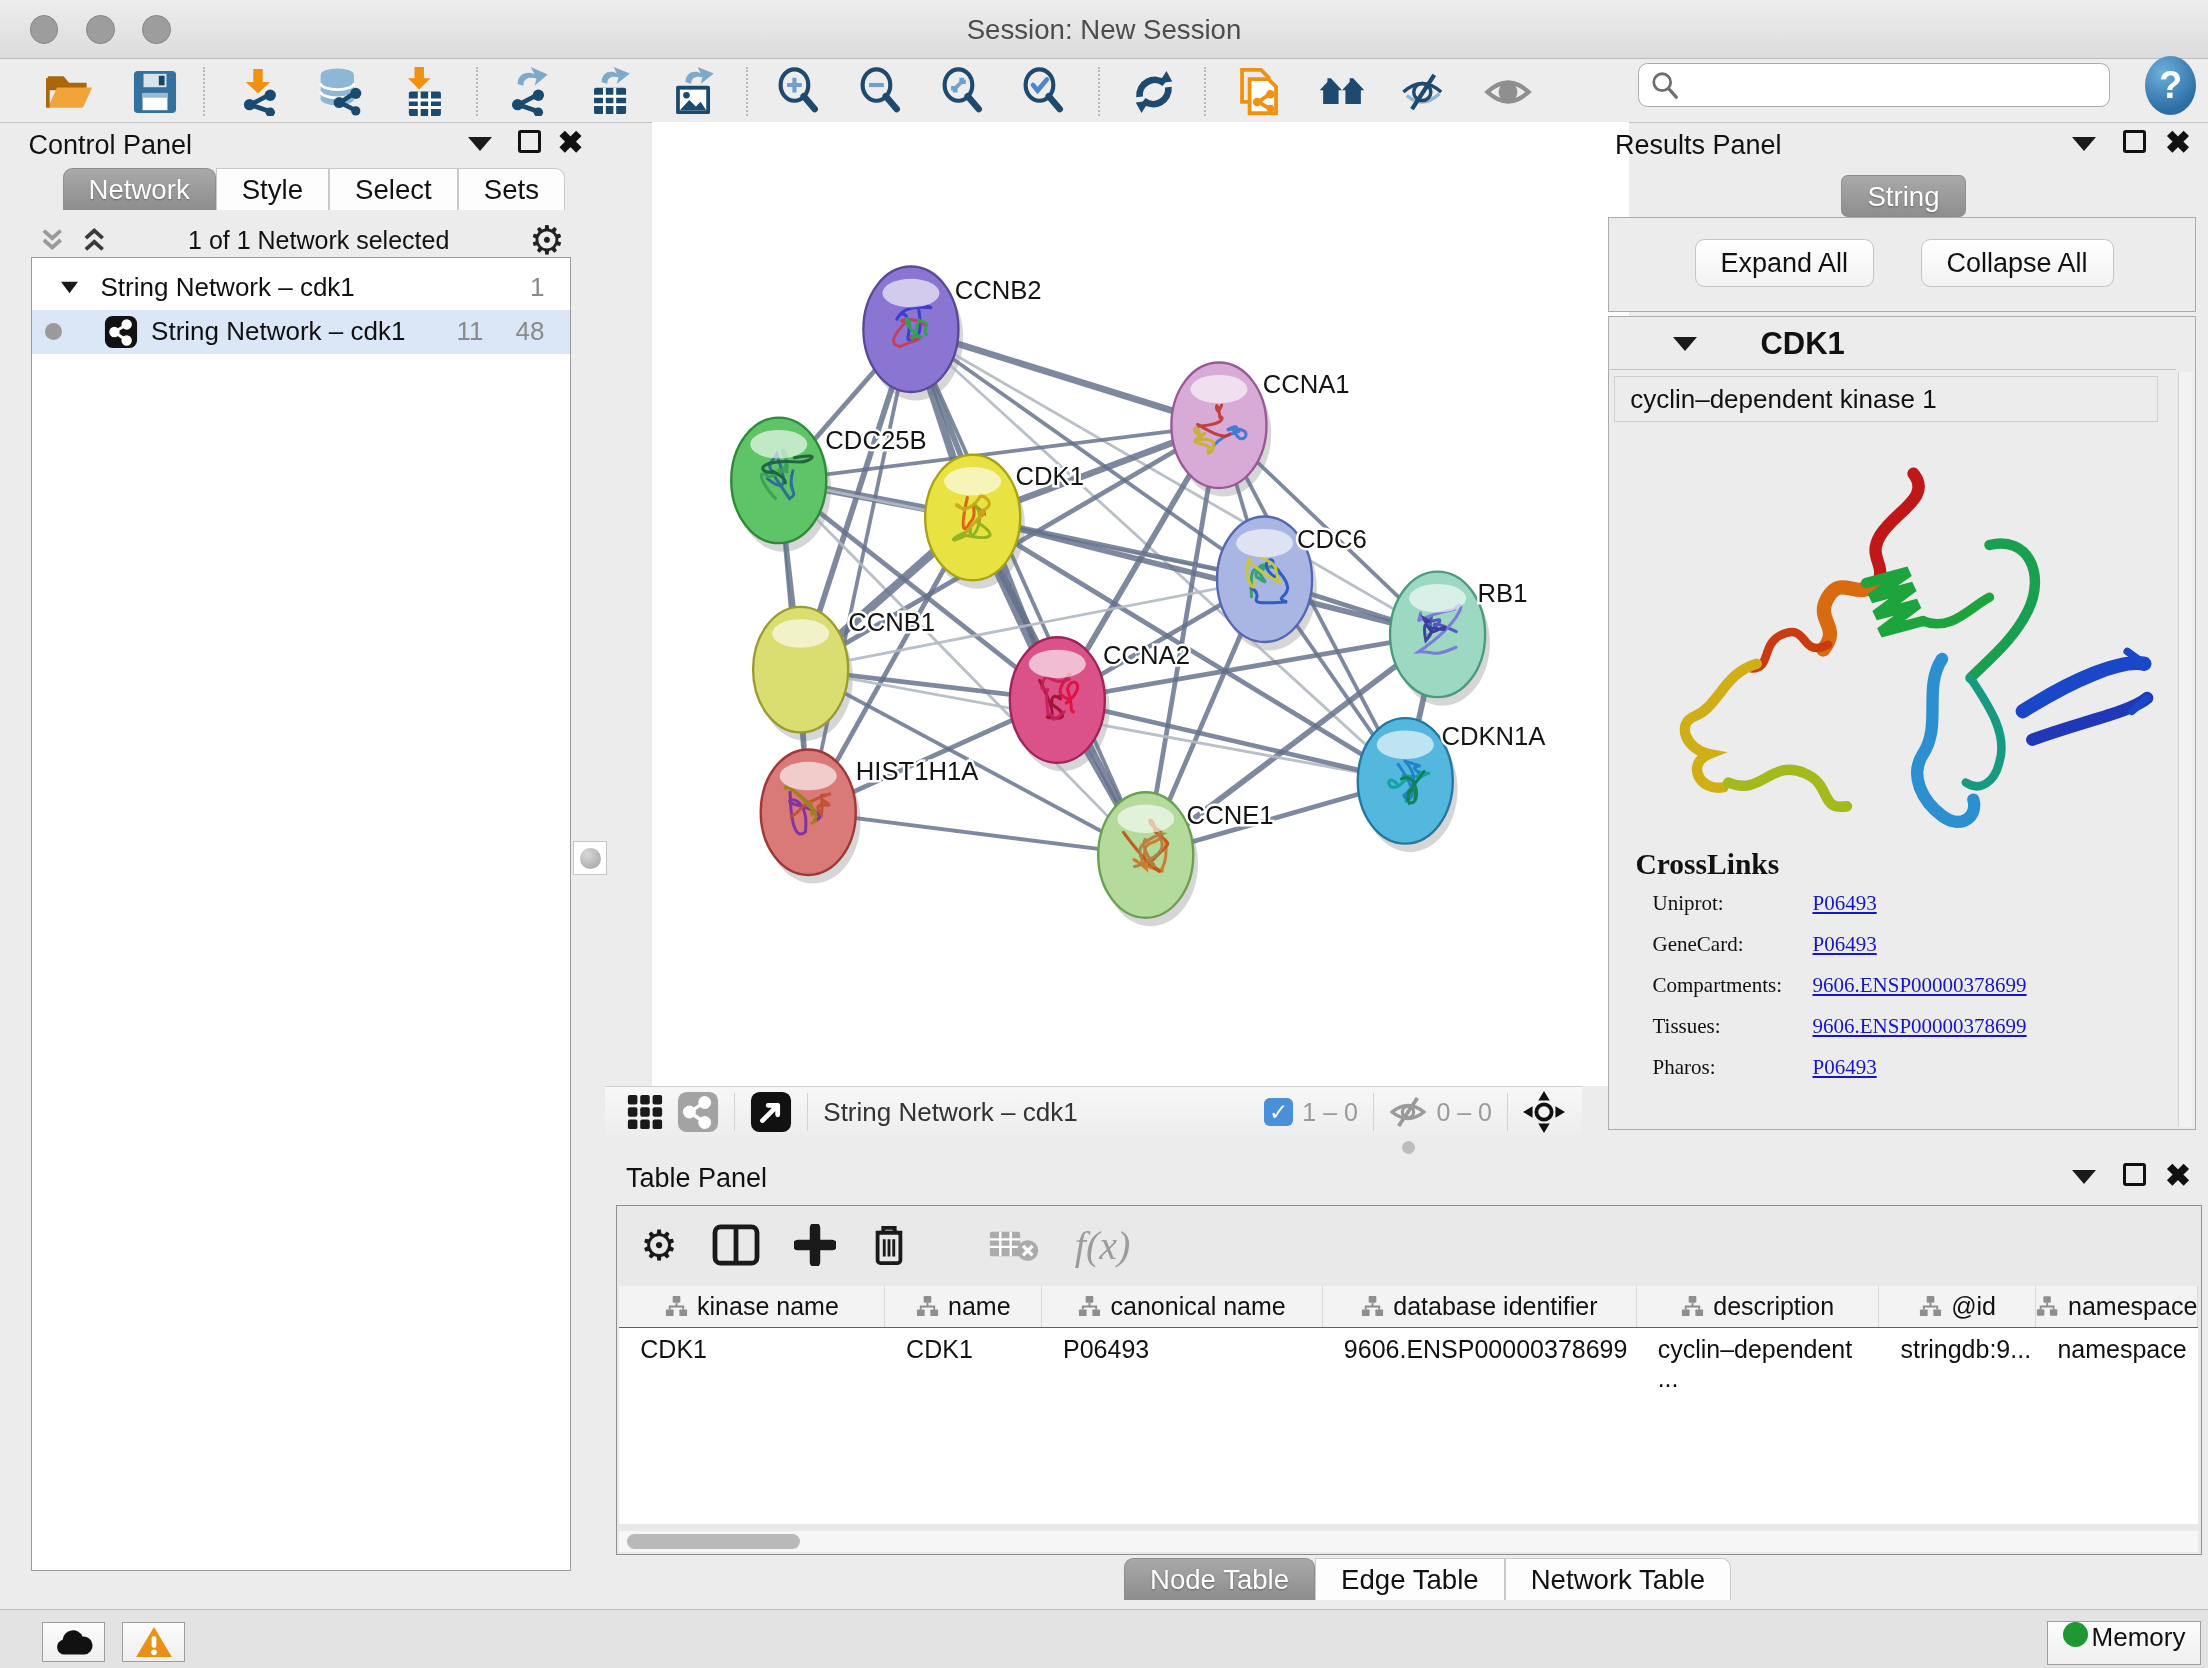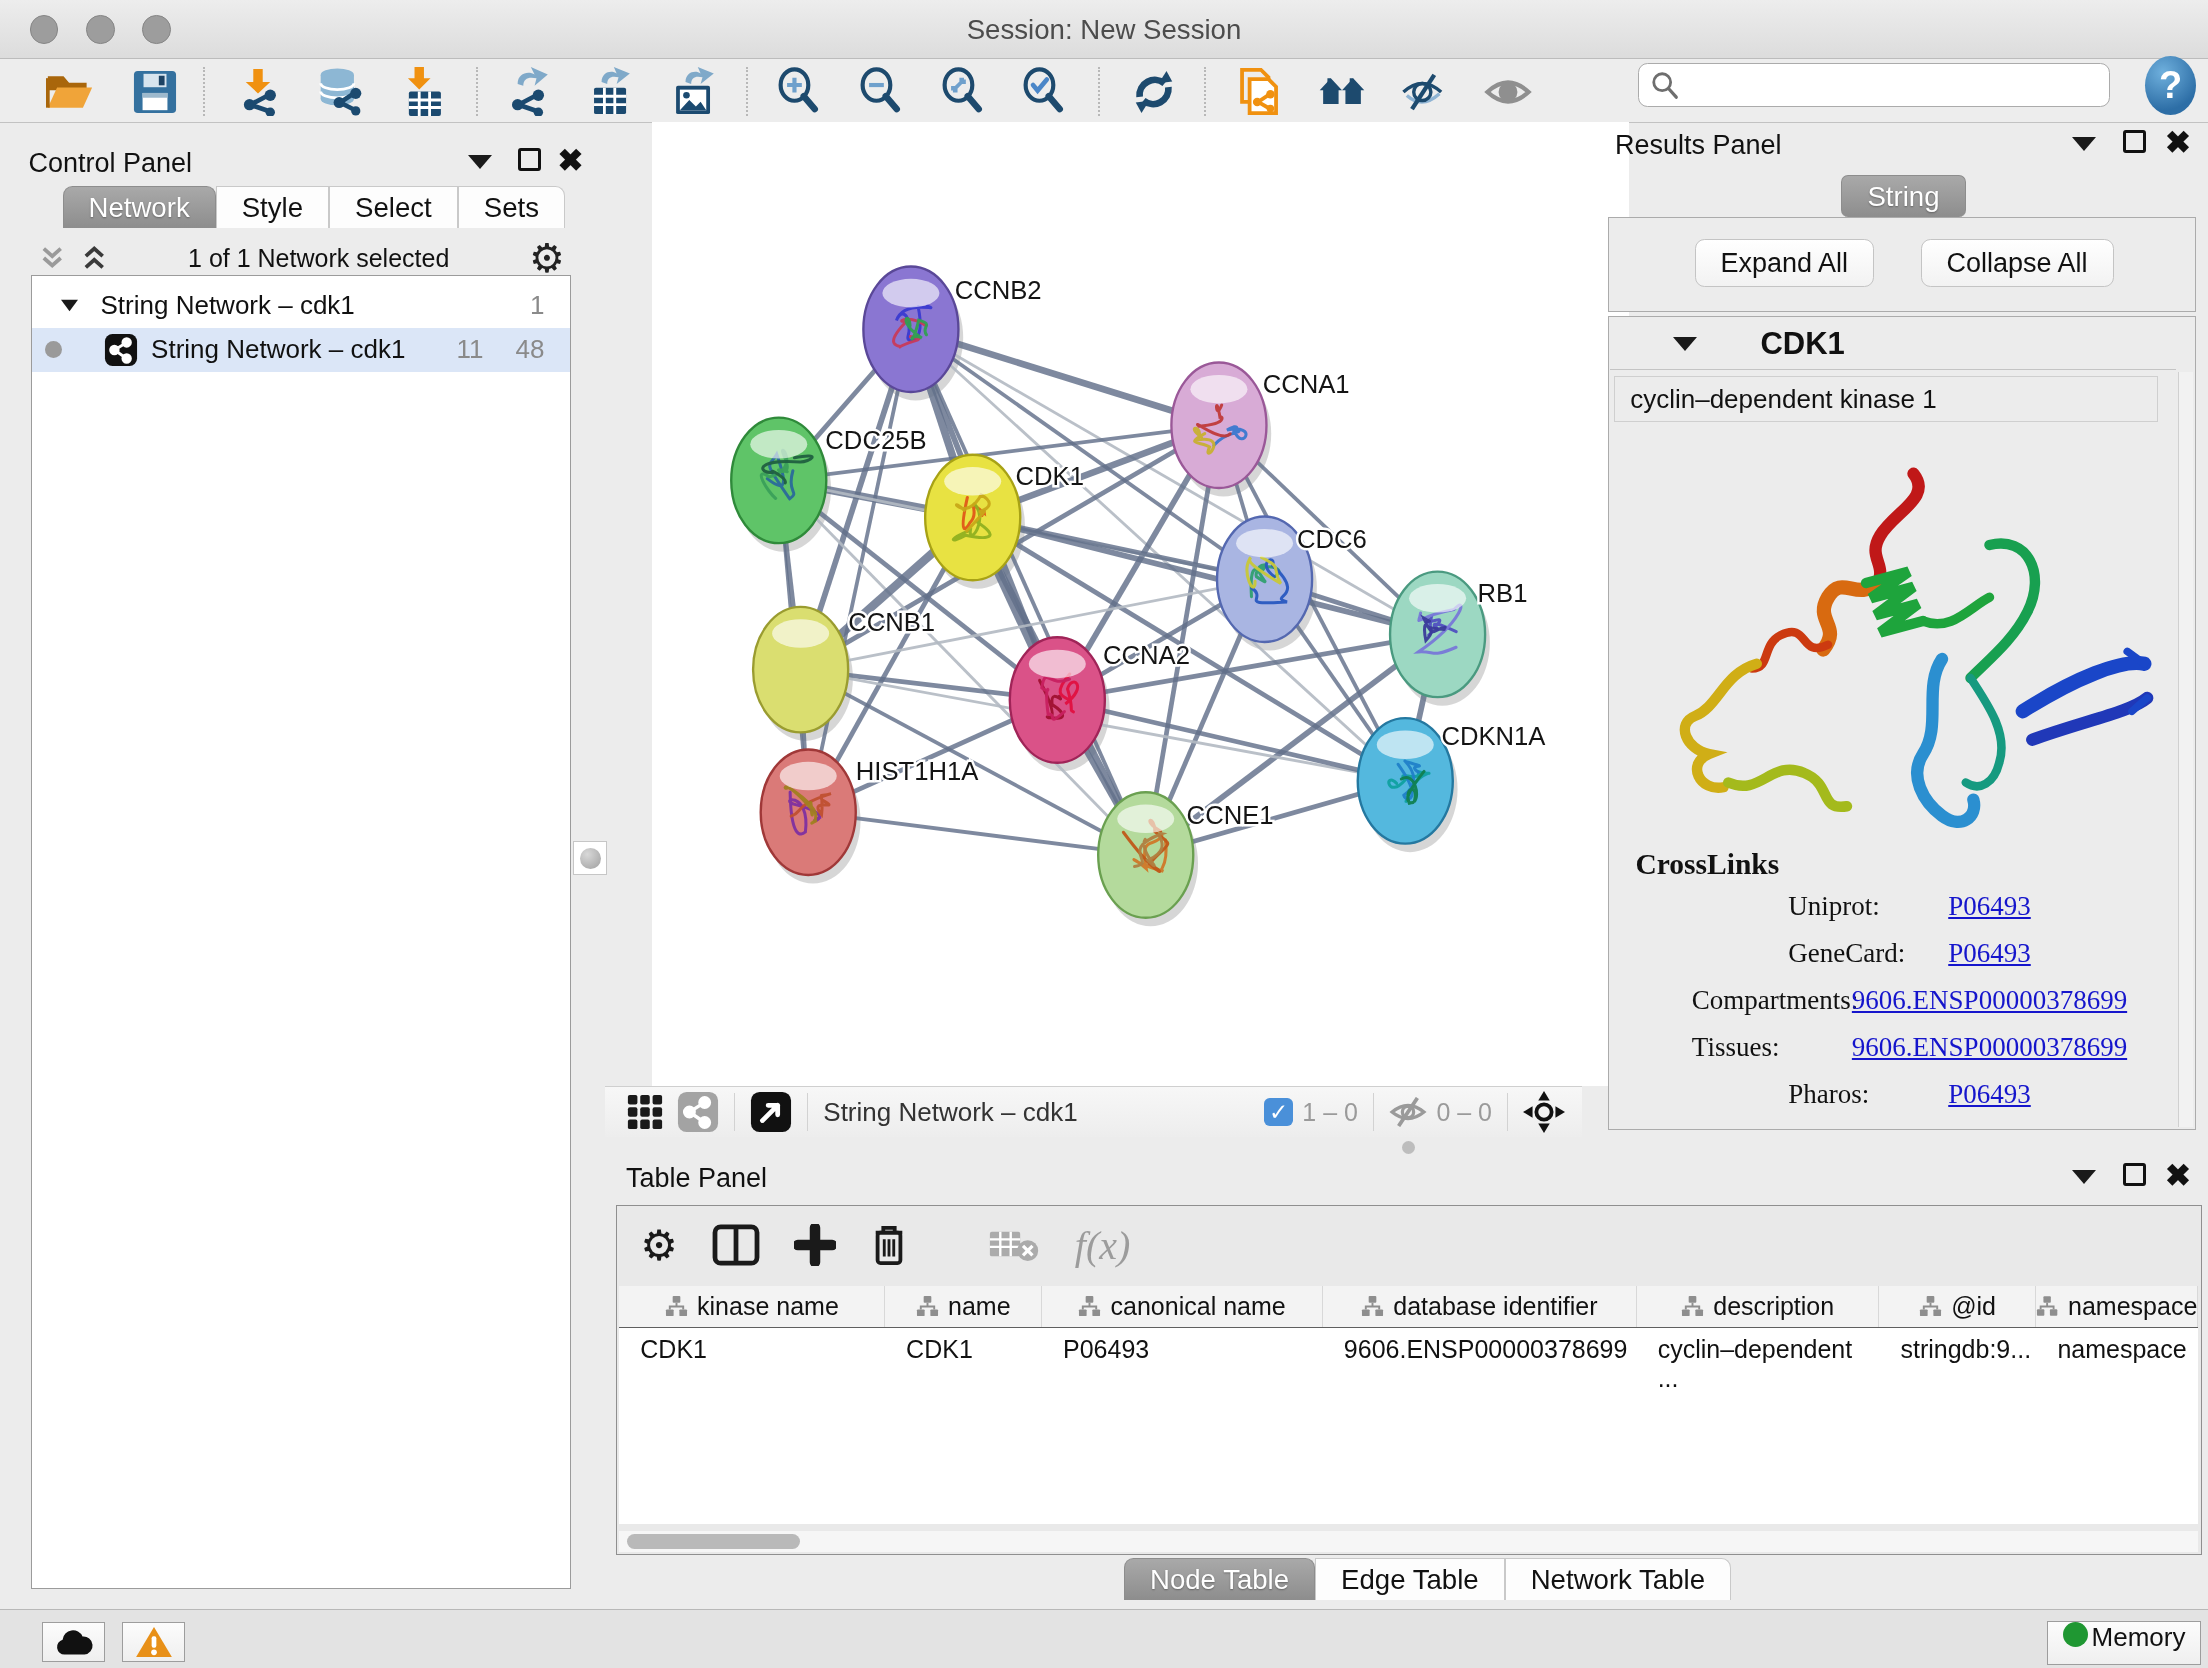--- a/index.html
+++ b/index.html
@@ -33,21 +33,21 @@
 
   
   .tab { display:inline-block; height:42px; line-height:42px; padding:0 25px; font-size:27.6px; color:#111;
     background:#fdfdfd; border:1px solid #c9c9c9; border-bottom:none; }
   .tab.first { border-radius:9.5px 0 0 0; }
   .tab.last  { border-radius:0 9.5px 0 0; }
   .tab.sel { background:linear-gradient(#a9a9a9,#8d8d8d); color:#fff; text-shadow:0 1px 1.9px #00000055; border-color:#8d8d8d; border-radius:9.5px 9.5px 0 0;}
   .tab.lone { border-radius:7px; }
 
   
-  .cp { left:9.5px; top:140px; width:573px; height:1484px;text-decoration:underline; }
+  .cp { left:9.5px; top:122px; width:573px; height:1484px;text-decoration:underline; }
   .cp-list { left:21px; top:135px; width:540px; height:1314px; background:#fff; border:1.9px solid #9b9b9b; }
   .cp-row { position:relative; height:44px; display:flex; align-items:center; font-size:26px; color:#111; }
   .cp-row.sel { background:#dbe6f7; }
   .badge { color:#8a8a8a; font-size:26px; }
   .gear { font-size:40px; color:#222; line-height:38px; }
 
   
   .split-handle { width:34px; height:34px; background:#fff; border:1.9px solid #c6c6c6; display:flex; align-items:center; justify-content:center; }
   .split-handle .knob { width:21px; height:21px; border-radius:50%; background:radial-gradient(circle at 35% 30%,#d8d8d8,#9f9f9f); }
 
@@ -64,21 +64,21 @@
   .rp { left:1598px; top:122px; width:611px; height:1035px; }
   .rp-outer-top { left:9.5px; top:95px; width:588px; height:95px; border:1.9px solid #ababab; background:#ececec; }
   .btn { background:linear-gradient(#ffffff,#f2f2f2); border:1.9px solid #c4c4c4; border-radius:9.5px;
     font-size:27px; color:#111; padding:7.6px 25px; font-family:"Liberation Sans",sans-serif; }
   .rp-box { left:9.5px; top:194px; width:588px; height:814px; border:1.9px solid #ababab; background:#ececec; }
   .rp-gene-hdr { left:1.9px; top:1.9px; right:19px; height:51px; border-bottom:1.9px solid #c4c4c4; display:flex; align-items:center; }
   .rp-desc-box { left:5.7px; top:59px; width:544px; height:46px; border:1px solid #cfcfcf; display:flex; align-items:center; padding-left:15px;
     font-size:26px; color:#111; }
   .serif { font-family:"Liberation Serif", serif; }
   .cl-title { font-size:29.5px; font-weight:bold; color:#111; }
-  .cl-row { display:flex; font-size:27px; margin-bottom:16px;justify-content:center; }
+  .cl-row { display:flex; font-size:21px; margin-bottom:16px; }
   .cl-label { width:160px; color:#111; }
   .cl-link { color:#1515cc; text-decoration:underline; }
   .rp-scroll { right:1.9px; top:55px; width:15px; bottom:1.9px; background:#f2f2f2; border-left:1px solid #d0d0d0; }
 
   
   .tp { left:605px; top:1157px; width:1604px; height:449px; }
   .tp-box { left:11.4px; top:48px; width:1586px; height:350px; border:1.9px solid #8f8f8f; background:#e9e9e9; }
   .tp-toolbar { left:9.5px; top:5.7px; height:67px; right:9.5px; display:flex; align-items:center; gap:34px; }
   .tp-table { left:1.9px; top:80px; width:1579px; height:238px; background:#fff; overflow:hidden; }
   .thead { display:flex; height:42px; background:#f3f3f3; border-bottom:1.9px solid #5f5f5f; }

